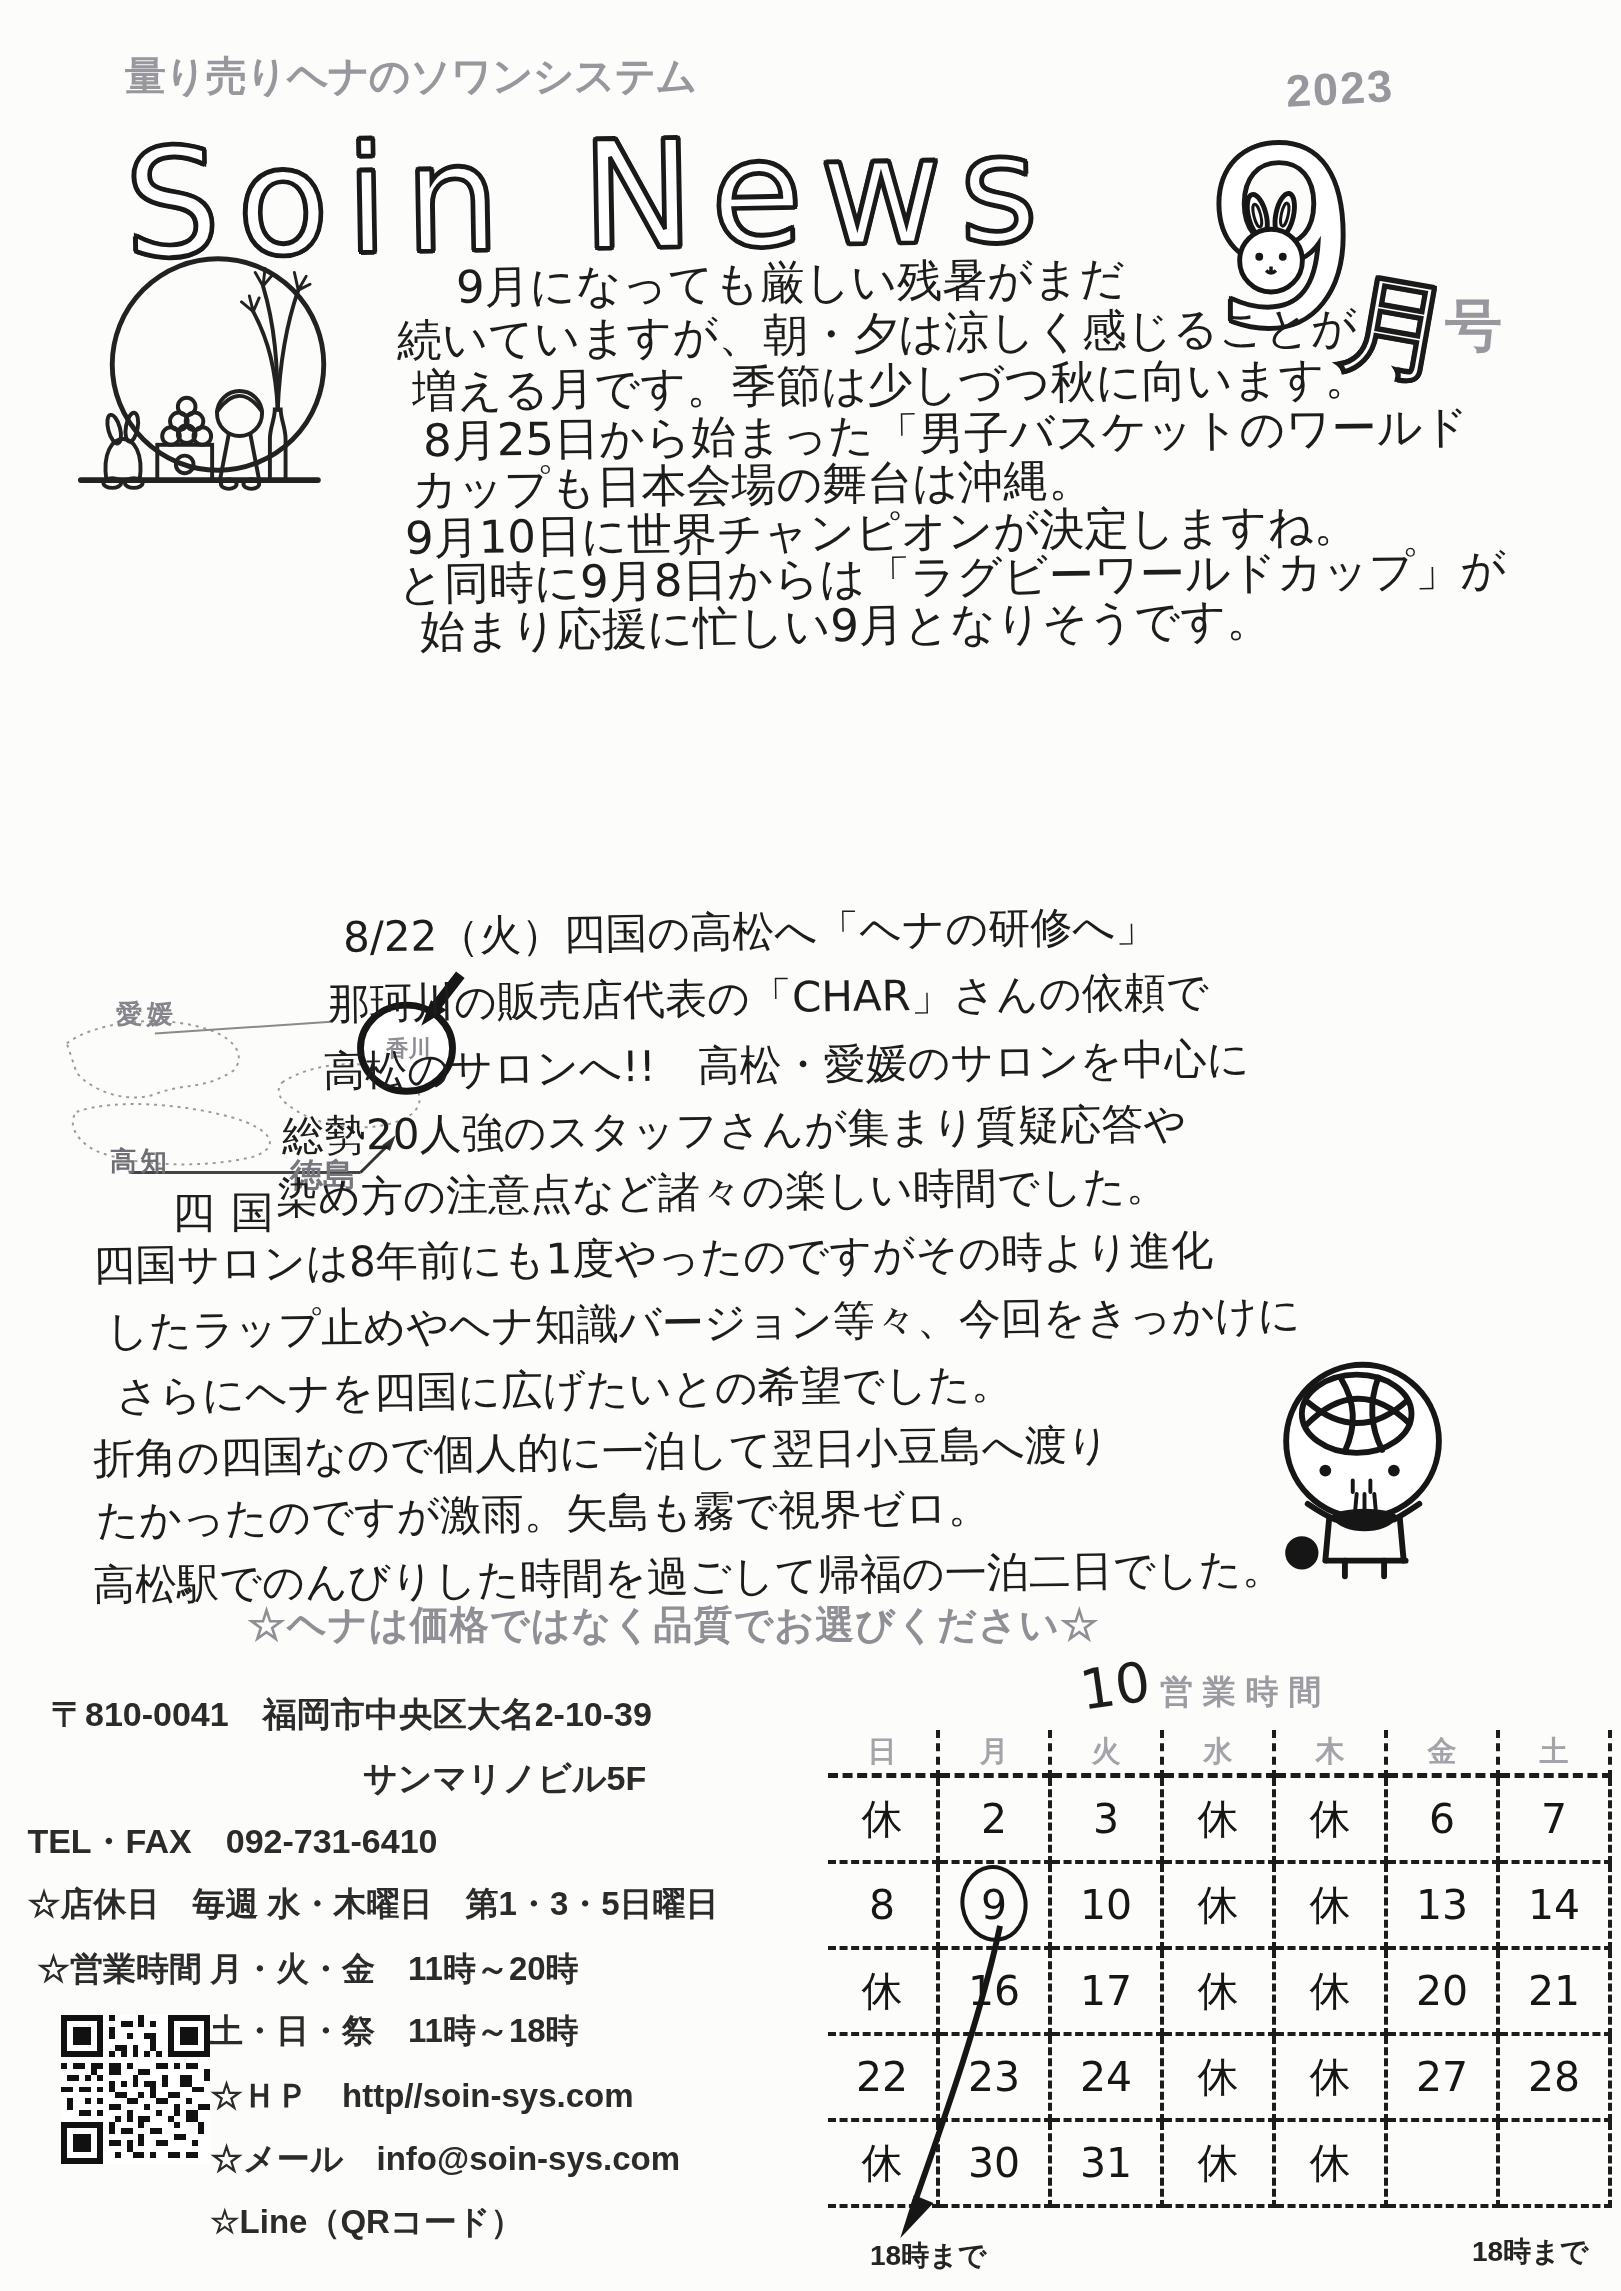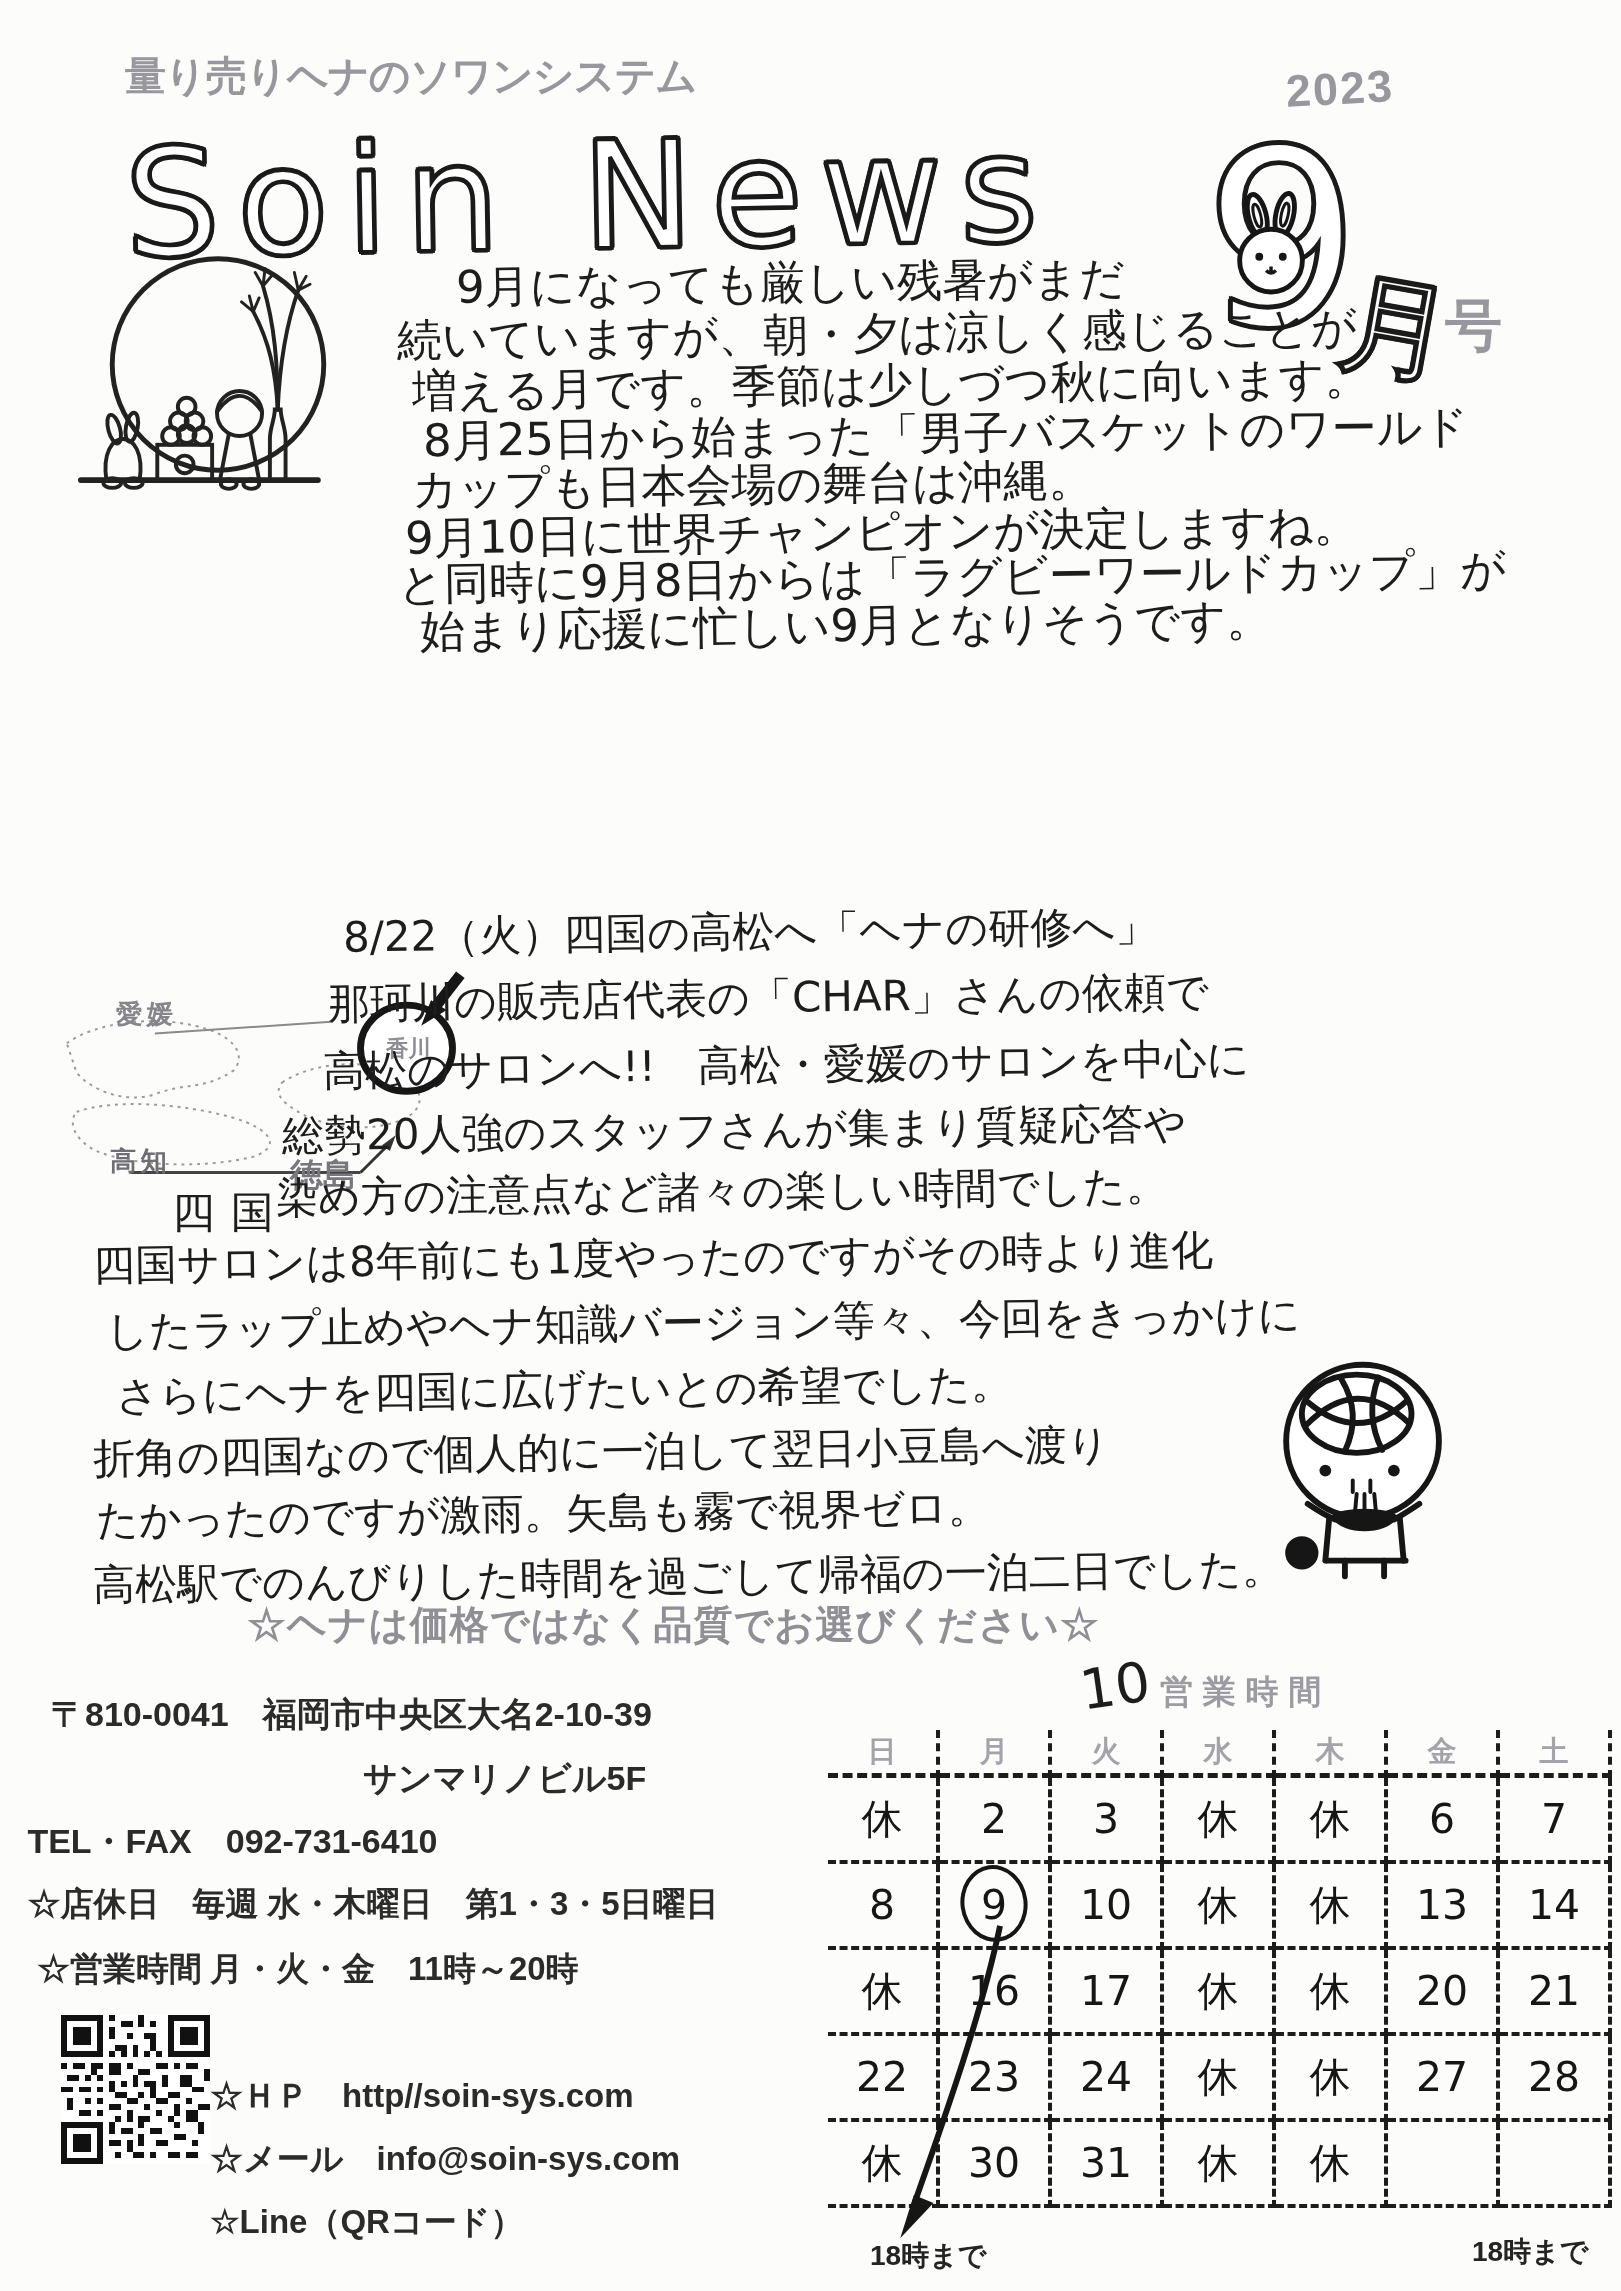--- a/index.html
+++ b/index.html
@@ -151,20 +151,21 @@
   </svg>
 
   <div class="abs grayprint" style="left:247px;top:1598px;font-size:39px;letter-spacing:1px;color:#8f8f95;">☆ヘナは価格ではなく品質でお選びください☆</div>
 
   <div class="abs print" style="left:51px;top:1692px;font-size:34px;">〒810-0041　福岡市中央区大名2-10-39</div>
   <div class="abs print" style="left:363px;top:1756px;font-size:34px;">サンマリノビル5F</div>
   <div class="abs print" style="left:27.4px;top:1819px;font-size:34px;">TEL・FAX　092-731-6410</div>
   <div class="abs print" style="left:27.4px;top:1882px;font-size:33px;">☆店休日　毎週 水・木曜日　第1・3・5日曜日</div>
   <div class="abs print" style="left:37px;top:1947px;font-size:33px;">☆営業時間</div>
   <div class="abs print" style="left:210px;top:1947px;font-size:33px;">月・火・金　11時～20時</div>
+  <div class="abs print" style="left:210px;top:2009px;font-size:33px;">土・日・祭　11時～18時</div>
   <div class="abs print" style="left:210px;top:2074px;font-size:33px;">☆ＨＰ　http//soin-sys.com</div>
   <div class="abs print" style="left:210px;top:2137px;font-size:33px;">☆メール　info@soin-sys.com</div>
   <div class="abs print" style="left:210px;top:2200px;font-size:33px;">☆Line（QRコード）</div>
 
   <svg class="abs" style="left:61px;top:2015px;" width="149" height="149" viewBox="0 0 25 25" shape-rendering="crispEdges">
     <rect x="0" y="0" width="25" height="25" fill="#ffffff"></rect>
     <g fill="#111111">
       <rect x="0" y="0" width="7" height="7"></rect>
         <rect x="18" y="0" width="7" height="7"></rect>
         <rect x="0" y="18" width="7" height="7"></rect>

